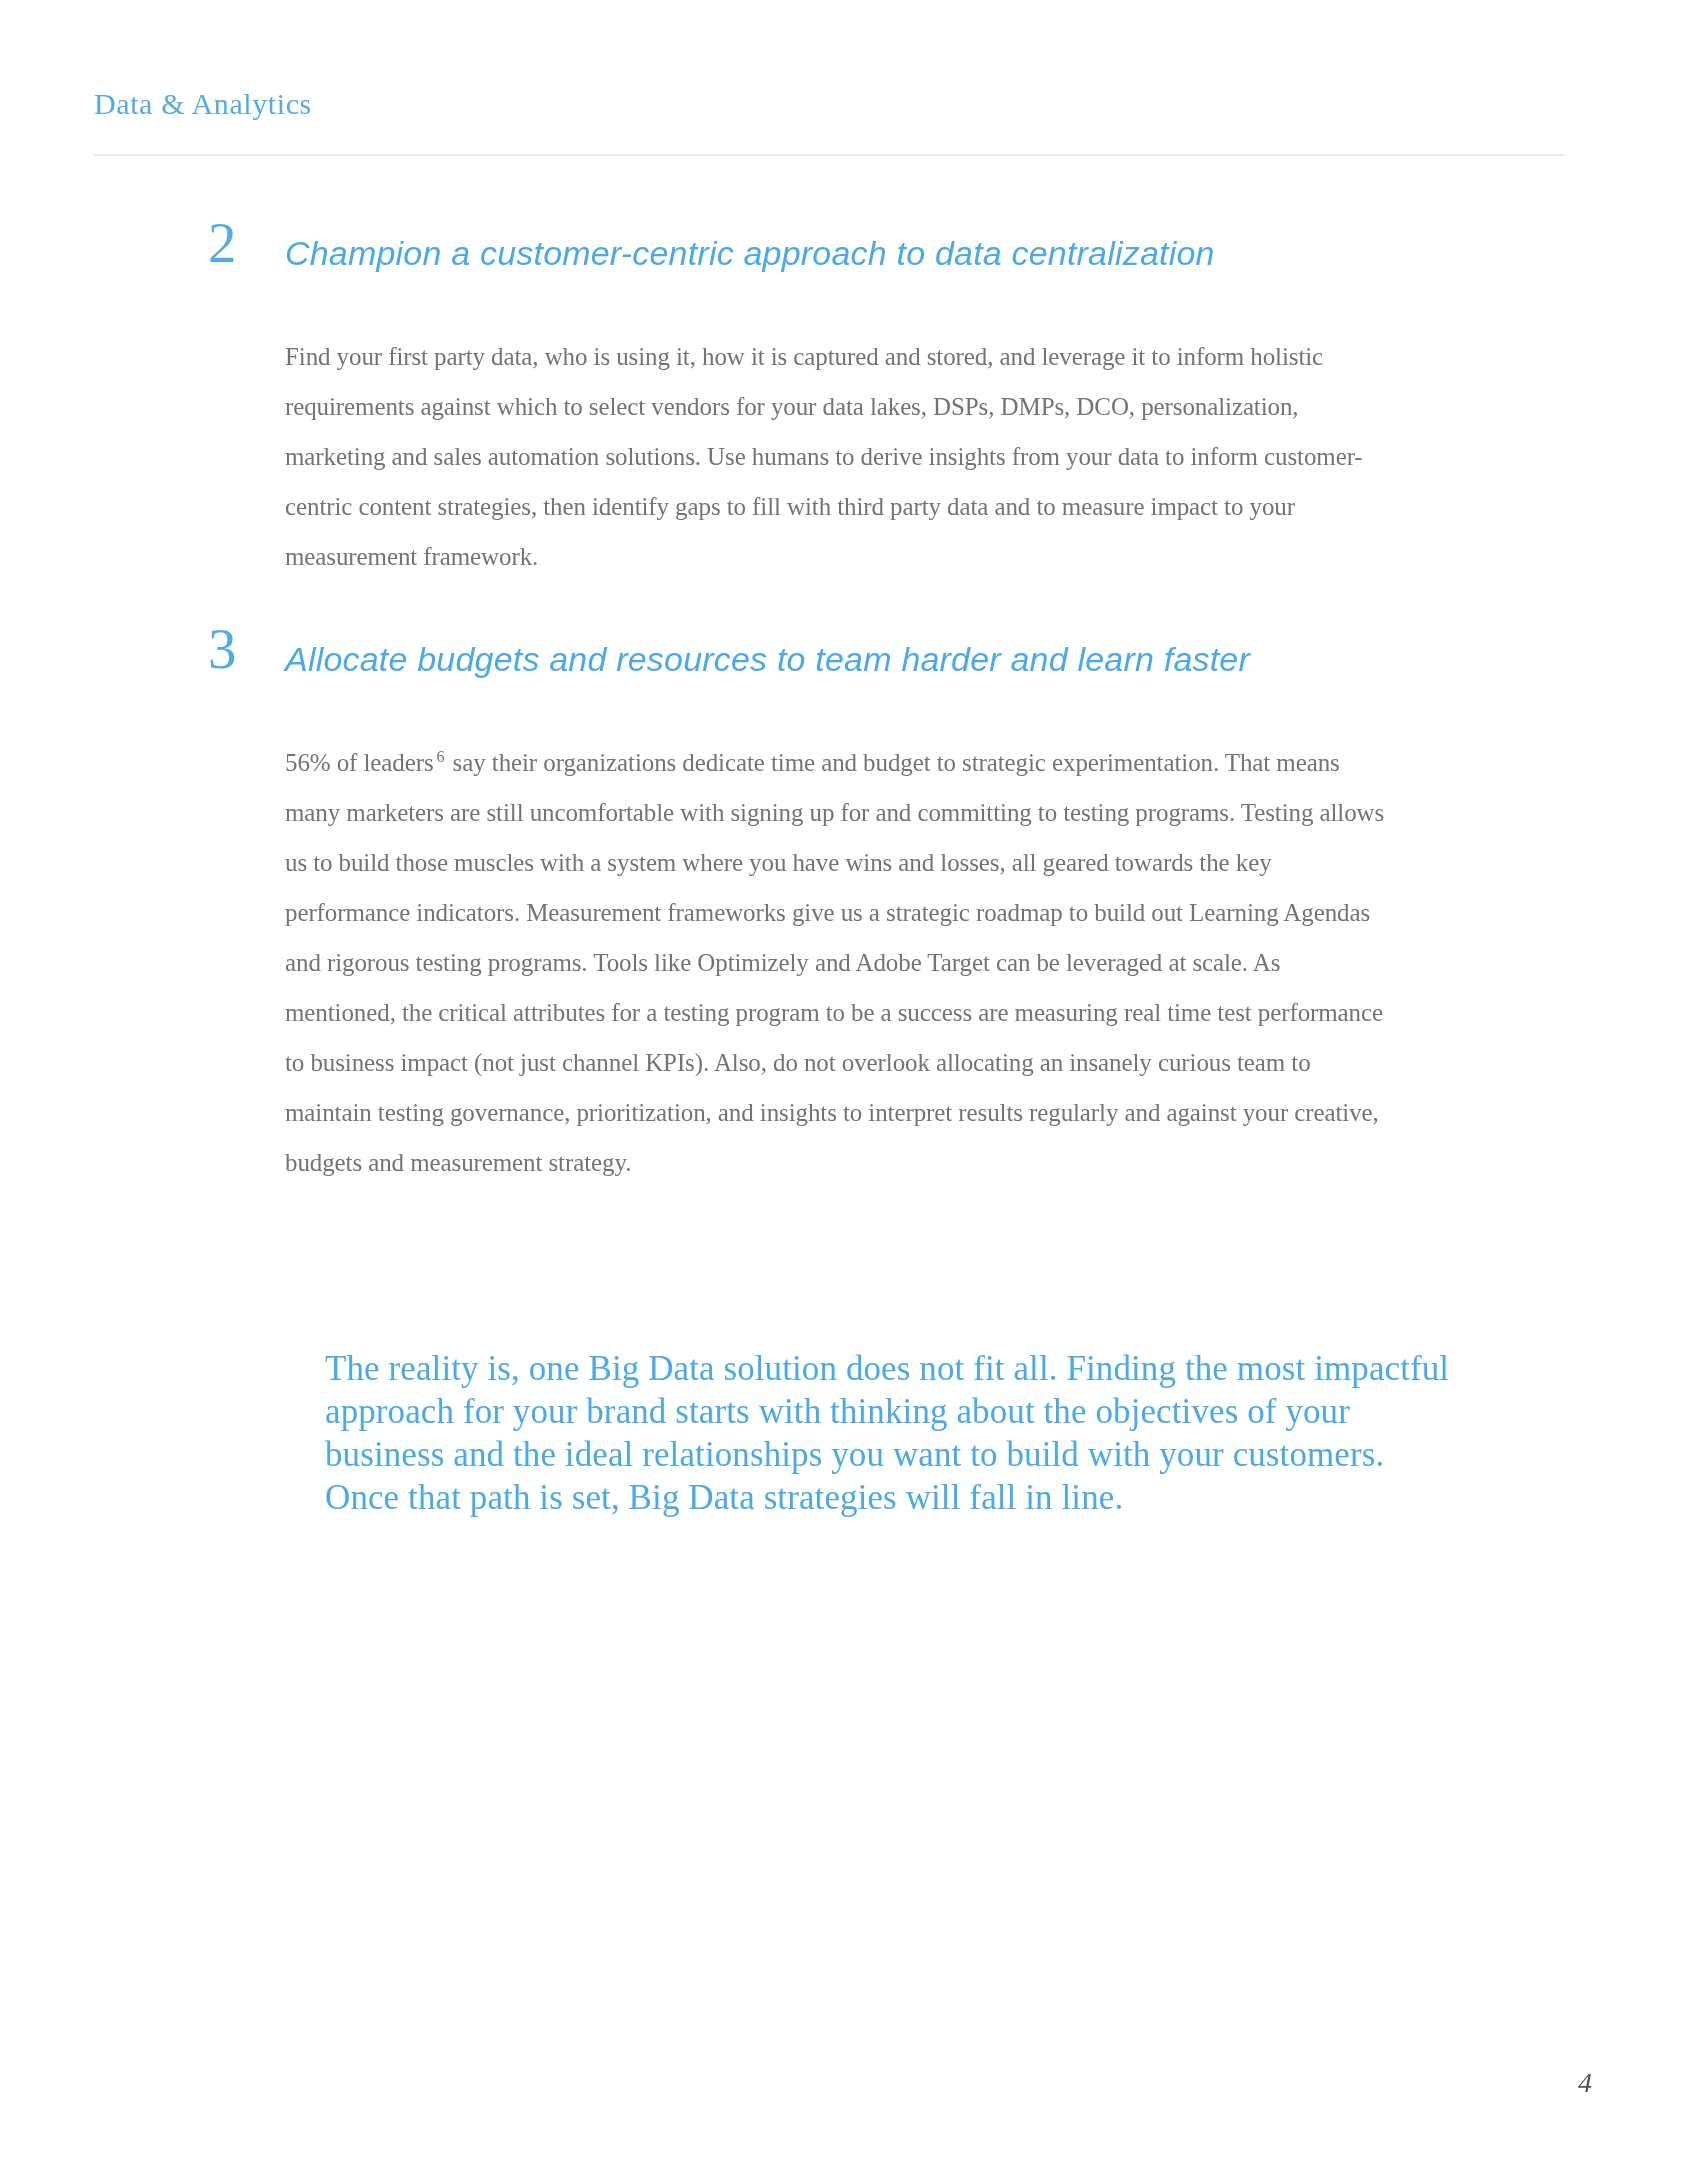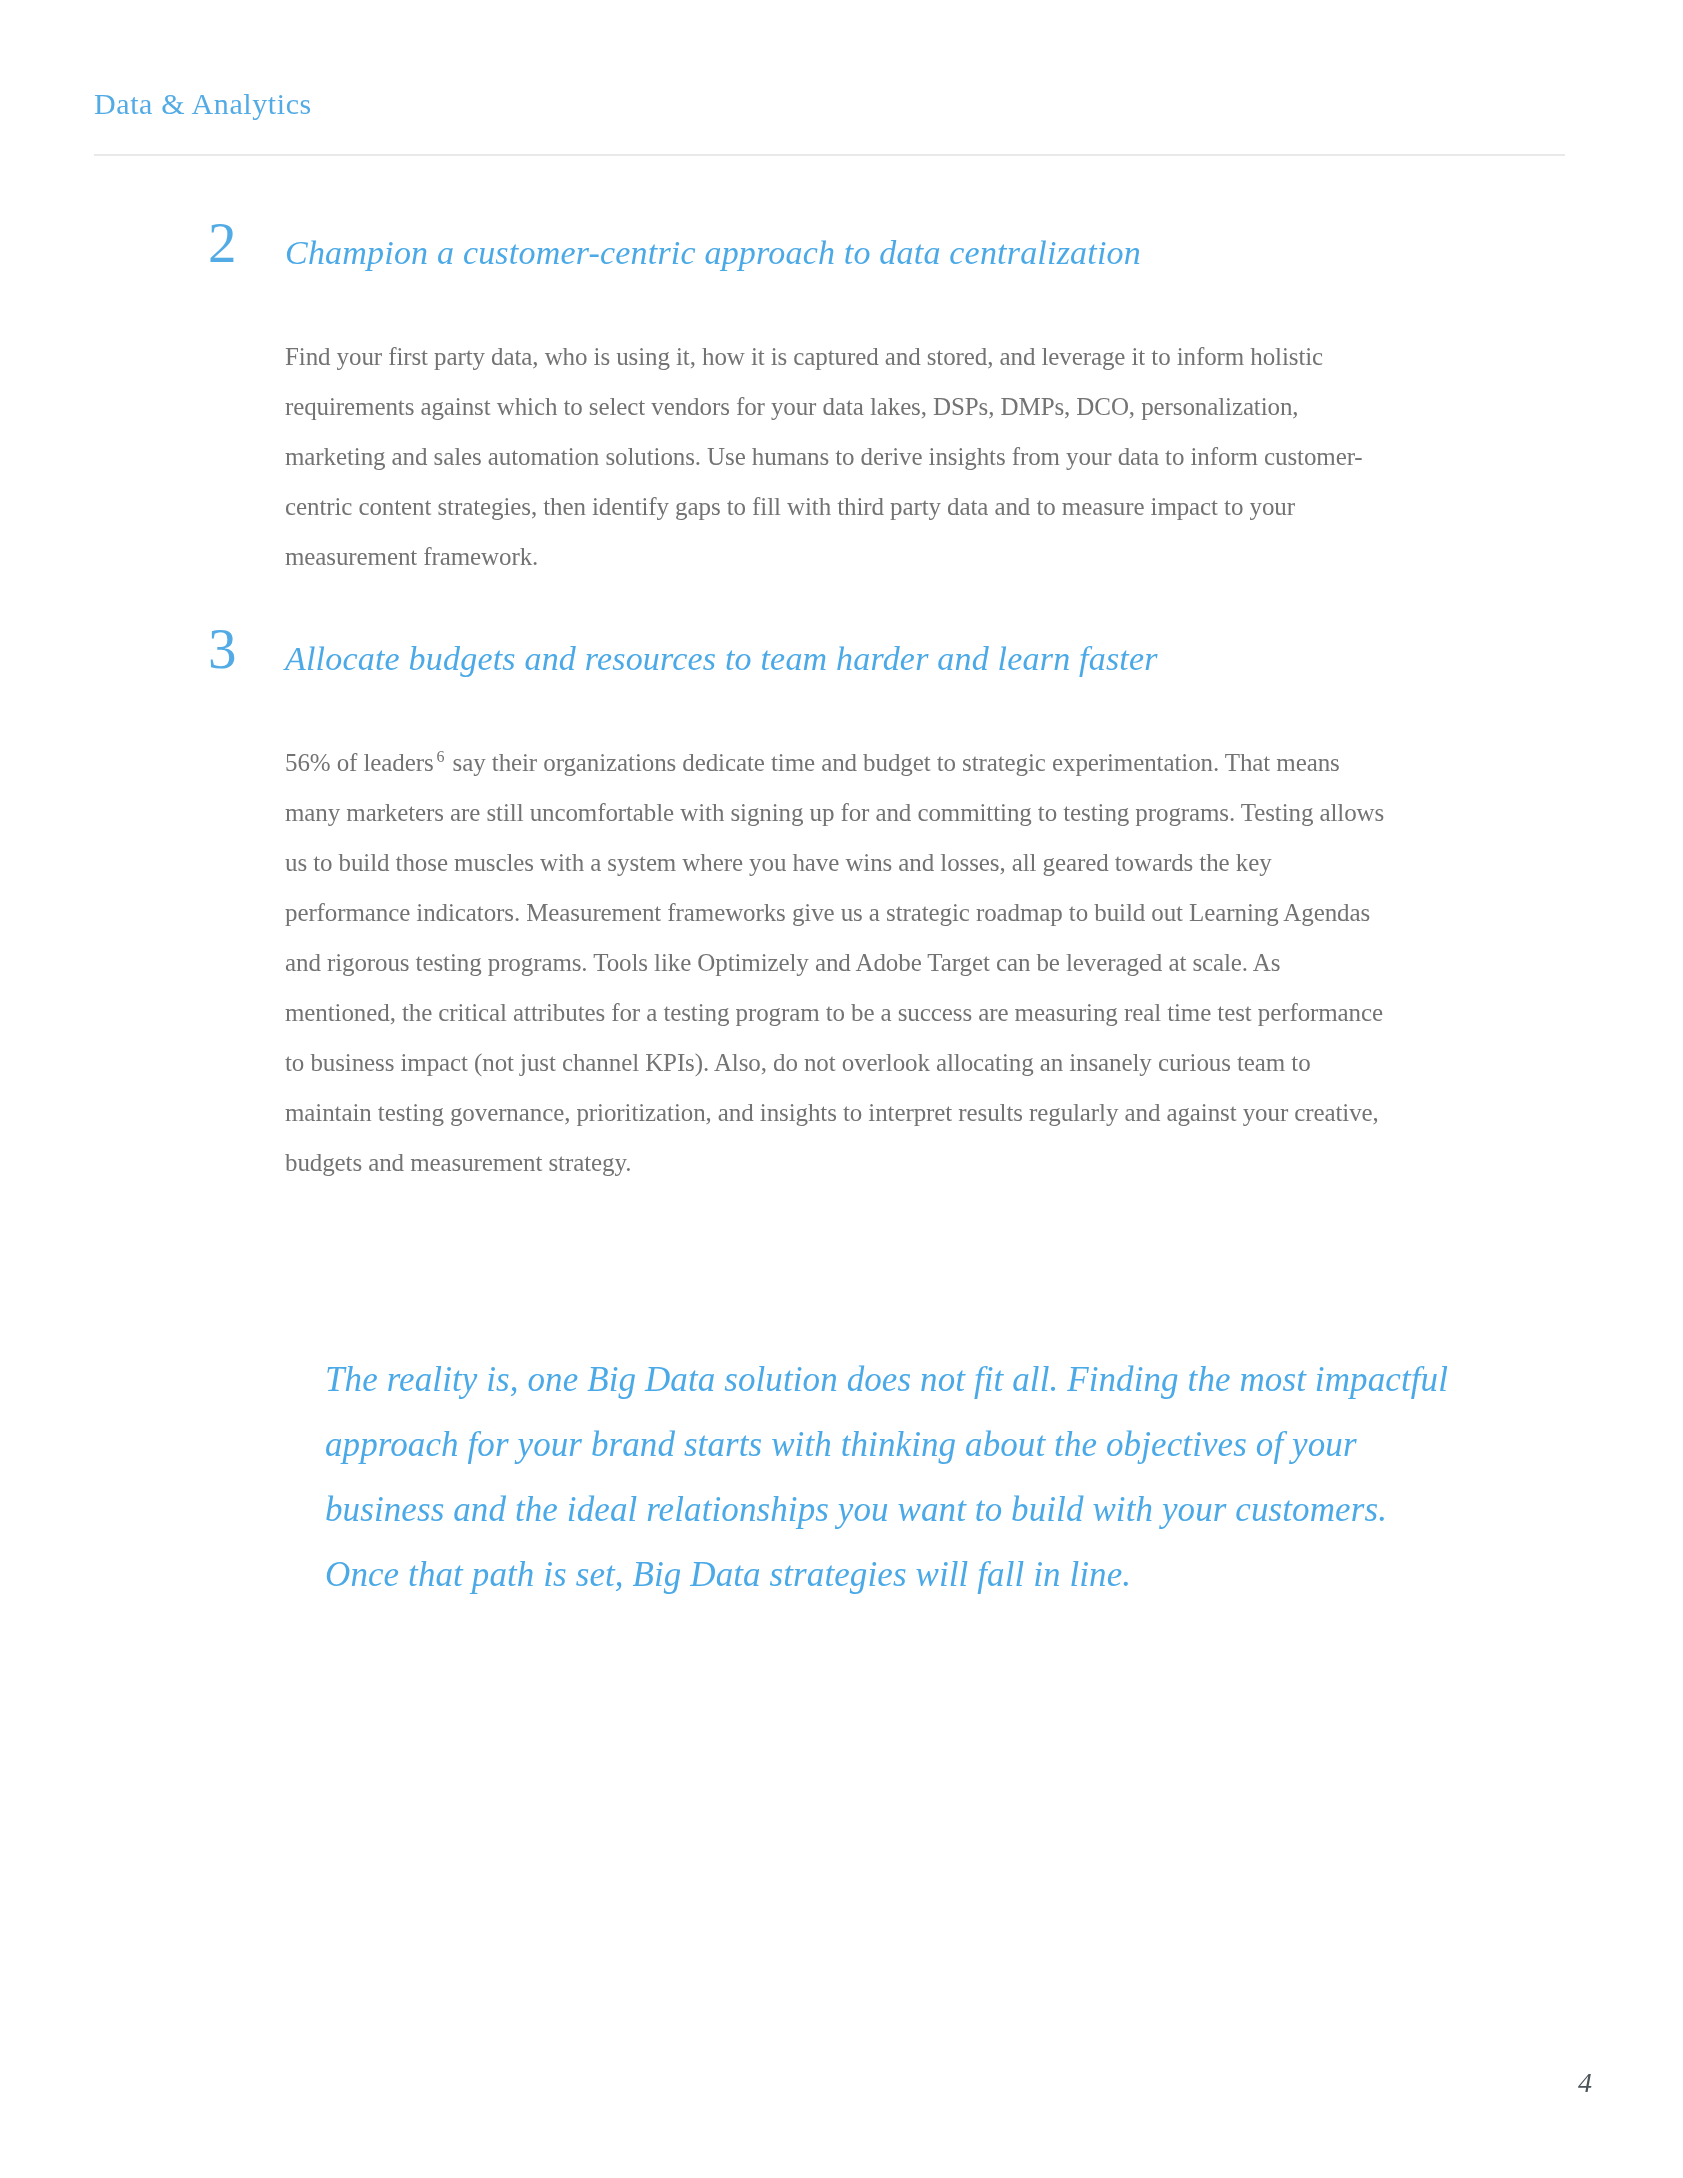--- a/index.html
+++ b/index.html
@@ -65,21 +65,21 @@
     line-height: 57px;
     color: #53abe5;
     text-align: left;
   }
 
   .sec-heading {
     position: absolute;
     left: 285px;
     top: 7px;
     width: 1247px;
-    font-family: Liberation Serif, serif;
+    font-family: Liberation Sans, sans-serif;
     font-style: italic;
     font-size: 34px;
     line-height: 40px;
     color: #4aa9e6;
     letter-spacing: 0.2px;
     white-space: nowrap;
   }
 
   .sec-body {
     position: absolute;
@@ -100,23 +100,22 @@
     padding: 0 2px 0 3px;
   }
 
   
   .pullquote {
     position: absolute;
     left: 285px;
     top: 1312px;
     width: 1129px;
     font-family: "Liberation Serif", serif;
-    font-style: italic;
     font-size: 35px;
-    line-height: 65px;
+    line-height: 43px;
     color: #4aa9e6;
     letter-spacing: 0.1px;
   }
 
   
   .page-number {
     position: absolute;
     right: 91px;
     bottom: 79px;
     font-family: "Liberation Serif", serif;

